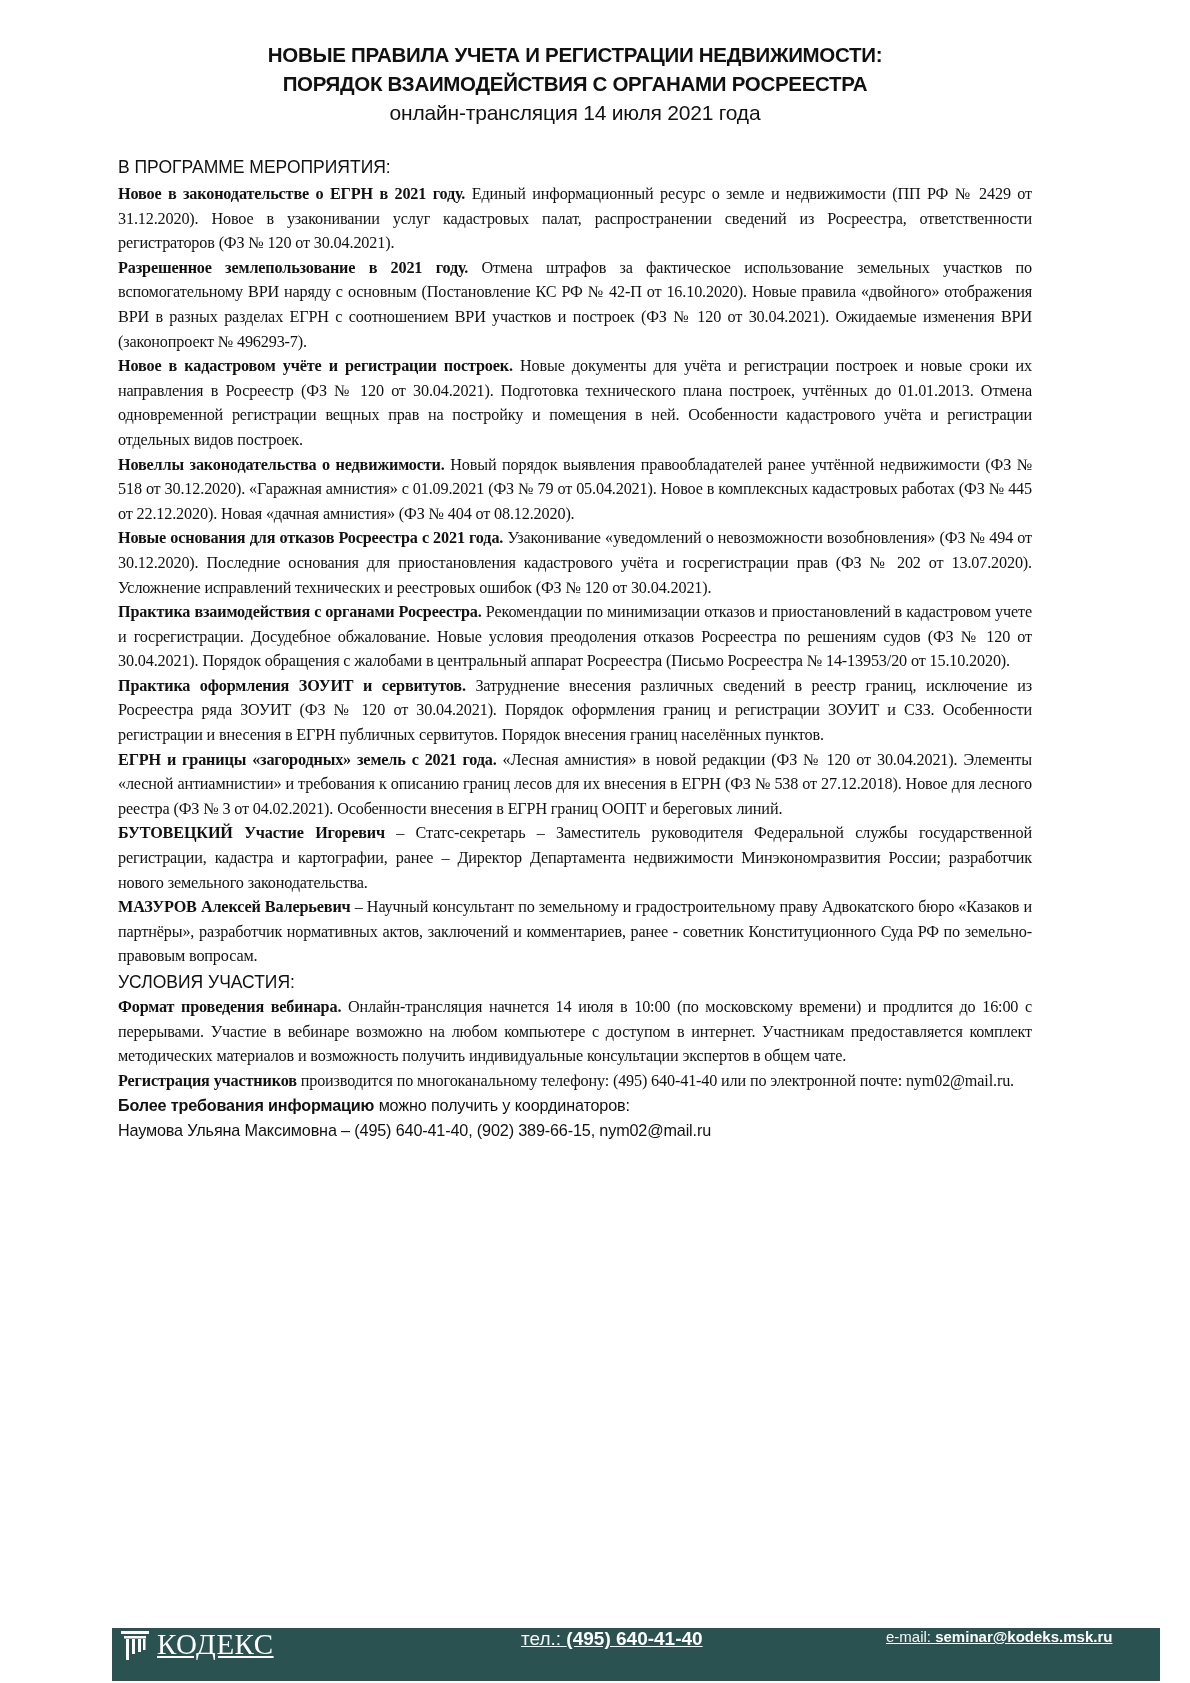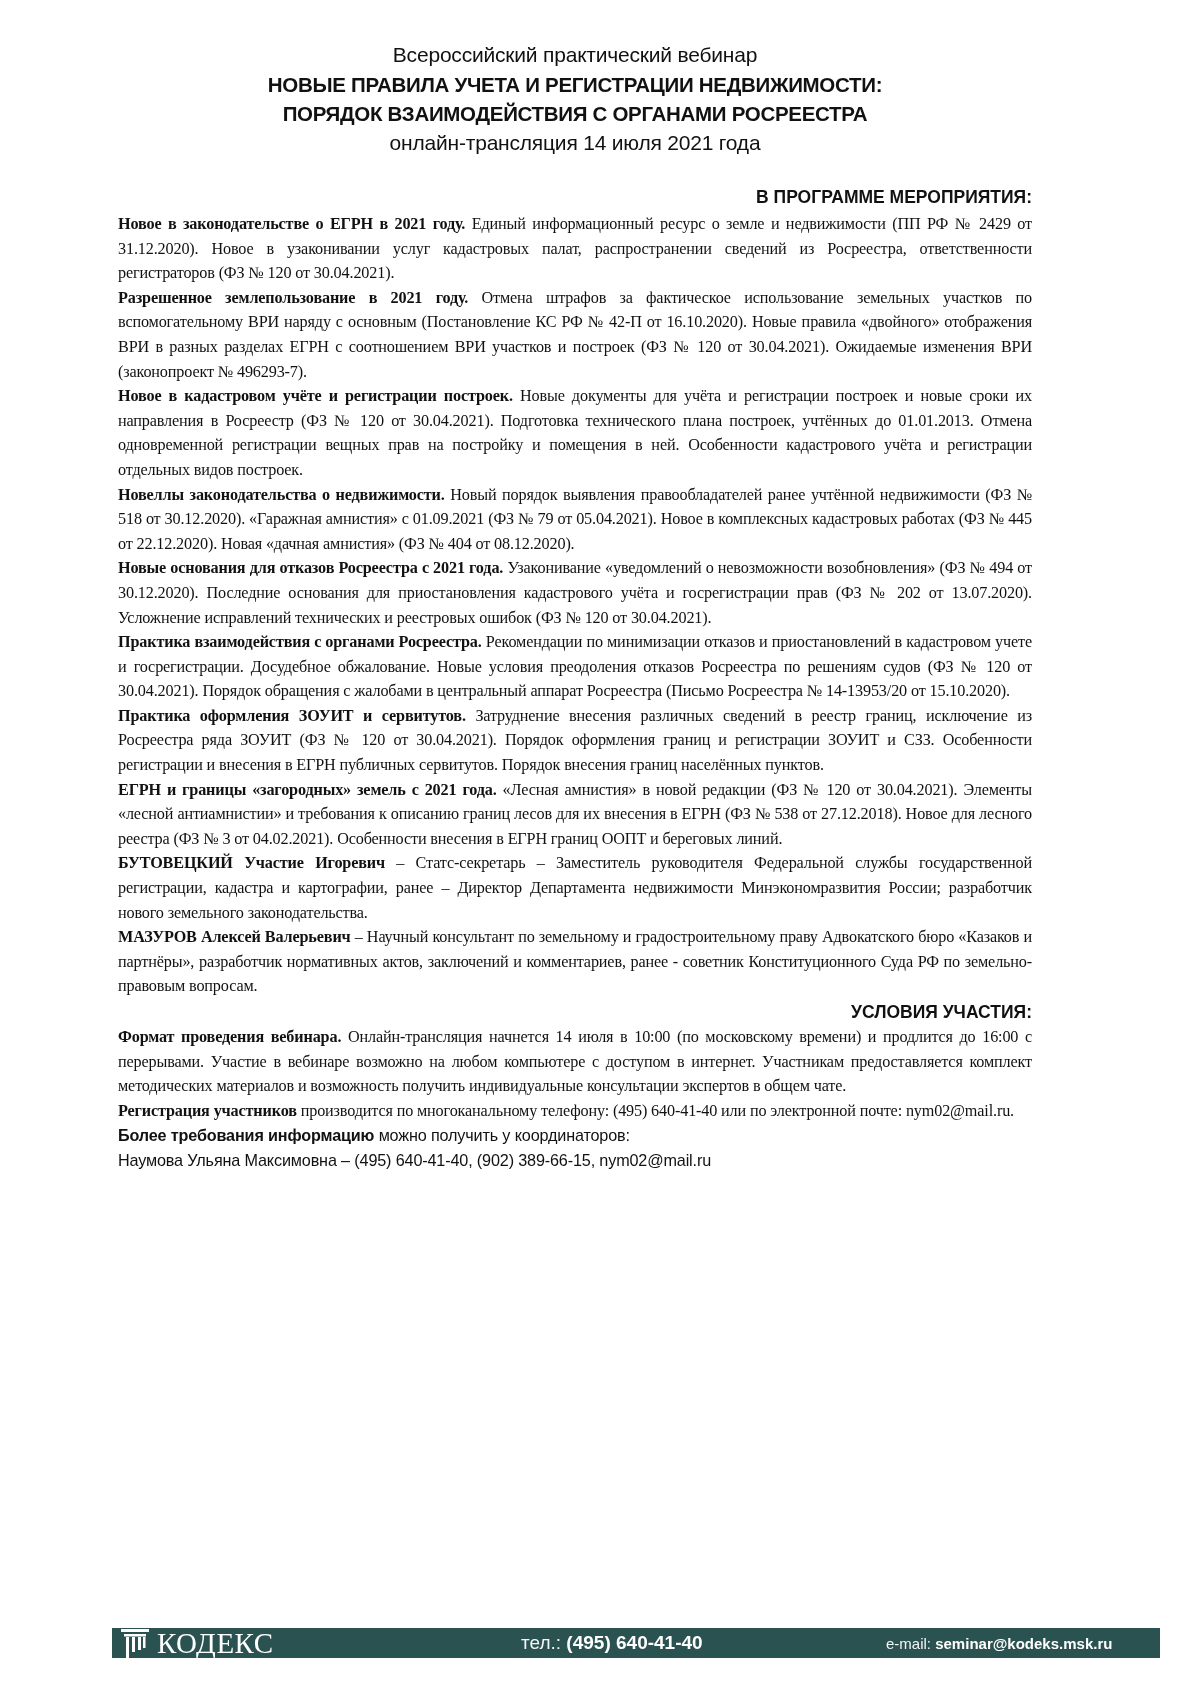--- a/index.html
+++ b/index.html
@@ -23,22 +23,22 @@
       line-height: 30px;
       letter-spacing: -0.2px;
     }
     .header .title {
       font-size: 20.5px;
       line-height: 29px;
       font-weight: bold;
       letter-spacing: -0.3px;
     }
     .section-title {
-      text-align: right;
-      font-weight: bold;
+      text-align: left;
+      font-weight: normal;
       font-size: 17.5px;
       line-height: 26px;
     }
     .section-title.first { margin-top: 26px; margin-bottom: 2px; }
     .para {
       font-size: 16.2px;
       line-height: 24.6px;
       text-align: justify;
       letter-spacing: -0.15px;
       margin: 0;
@@ -49,25 +49,26 @@
       font-size: 16.2px;
       line-height: 24.6px;
       letter-spacing: -0.15px;
       text-align: left;
     }
     .footer {
       position: absolute;
       left: 112px;
       top: 1628px;
       width: 1048px;
-      height: 30px;
+      height: 53px;
       background: #2a5250;
       color: #ffffff;
       display: flex;
-      align-items: center;
+      align-items: flex-start;
+      text-decoration: underline;
     }
     .footer .logo {
       display: flex;
       align-items: center;
       margin-left: 9px;
       width: 360px;
     }
     .footer .logo svg { margin-right: 8px; }
     .footer .logo-text {
       font-family: "Liberation Serif", "DejaVu Serif", serif;
@@ -85,21 +86,20 @@
     }
     .footer .lbl { font-weight: normal; opacity: 0.95; }
     .footer .val { font-weight: bold; }
   </style>
 </head>
 <body>
 
 <div class="page">
 
   <div class="header">
-    <div class="sub">Всероссийский практический вебинар</div>
     <div class="title">НОВЫЕ ПРАВИЛА УЧЕТА И РЕГИСТРАЦИИ НЕДВИЖИМОСТИ:</div>
     <div class="title">ПОРЯДОК ВЗАИМОДЕЙСТВИЯ С ОРГАНАМИ РОСРЕЕСТРА</div>
     <div class="sub">онлайн-трансляция 14 июля 2021 года</div>
   </div>
 
   <div class="section-title first">В ПРОГРАММЕ МЕРОПРИЯТИЯ:</div>
 
   <div>
     <p class="para"><span class="lead">Новое в законодательстве о ЕГРН в 2021 году.</span><span> Единый информационный ресурс о земле и недвижимости (ПП РФ № 2429 от 31.12.2020). Новое в узаконивании услуг кадастровых палат, распространении сведений из Росреестра, ответственности регистраторов (ФЗ № 120 от 30.04.2021).</span></p>
     <p class="para"><span class="lead">Разрешенное землепользование в 2021 году.</span><span> Отмена штрафов за фактическое использование земельных участков по вспомогательному ВРИ наряду с основным (Постановление КС РФ № 42-П от 16.10.2020). Новые правила «двойного» отображения ВРИ в разных разделах ЕГРН с соотношением ВРИ участков и построек (ФЗ № 120 от 30.04.2021). Ожидаемые изменения ВРИ (законопроект № 496293-7).</span></p>

